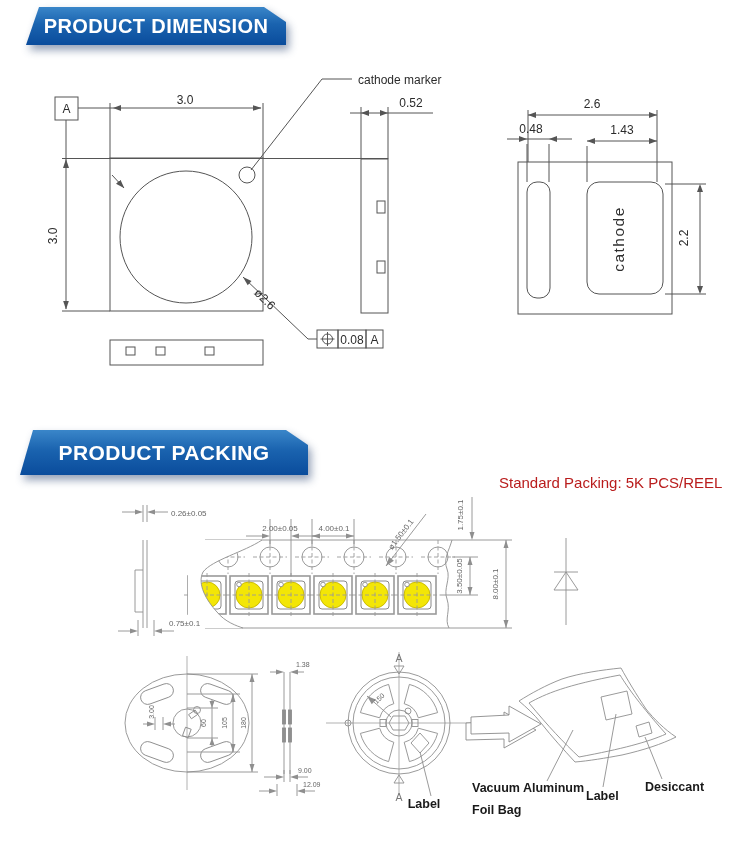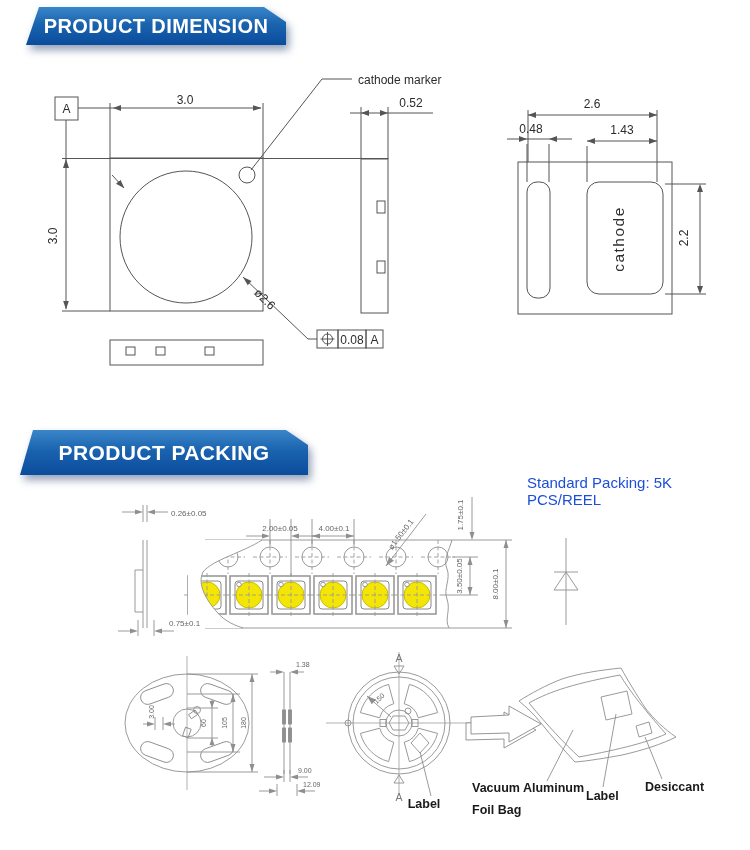--- a/index.html
+++ b/index.html
@@ -7,21 +7,21 @@
         font-family:"Liberation Sans",sans-serif;}
   .banner-wrap{position:absolute;filter:drop-shadow(3px 5px 4px rgba(15,45,95,.45));}
   .banner{display:flex;align-items:center;justify-content:center;color:#fff;font-weight:bold;
           background:linear-gradient(180deg,#3a86c9 0%,#1a63af 45%,#0a4c9c 100%);
           clip-path:polygon(13px 0,calc(100% - 22px) 0,100% 15px,100% 100%,0 100%);
           letter-spacing:.4px;}
   .banner-wrap.b1{left:26px;top:7px;}
   .banner-wrap.b1 .banner{width:260px;height:38px;font-size:20px;}
   .banner-wrap.b2{left:20px;top:430px;}
   .banner-wrap.b2 .banner{width:288px;height:45px;font-size:21px;}
-  .note{position:absolute;left:527px;font-size:15px;color:#1d4ed8;}
+  .note{position:absolute;left:499px;font-size:15px;color:#b91c1c;}
   svg{position:absolute;left:0;}
   svg text{font-family:"Liberation Sans",sans-serif;}
   .dtxt{fill:#2b2b2b;font-size:12px;}
   .ptxt{fill:#666;font-size:8px;}
   .rtxt{fill:#666;font-size:7px;}
   .btxt{fill:#1a1a1a;font-size:12.5px;font-weight:bold;}
 </style>
 </head>
 <body>
 

